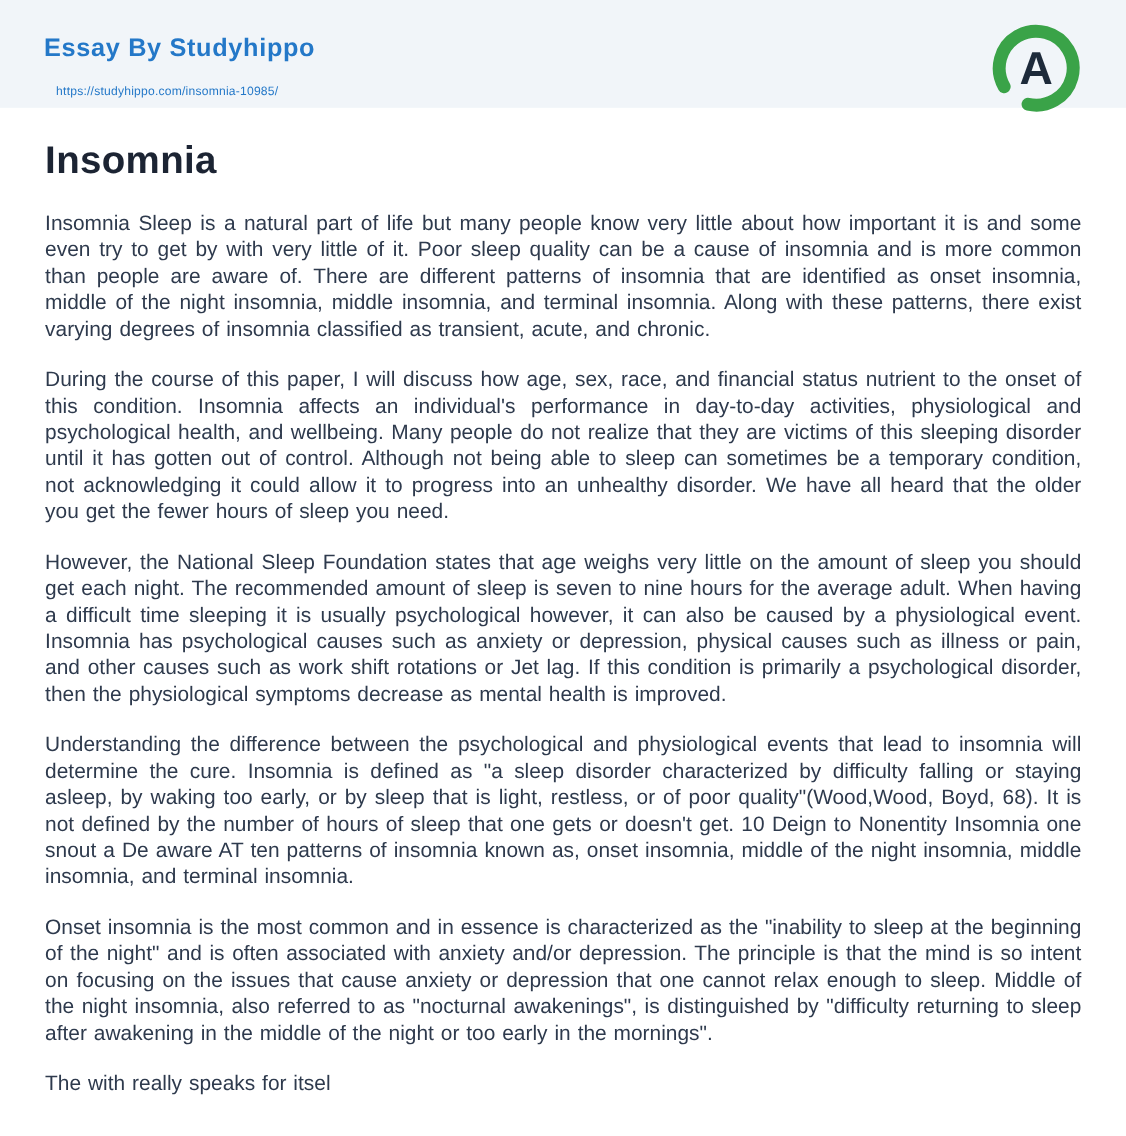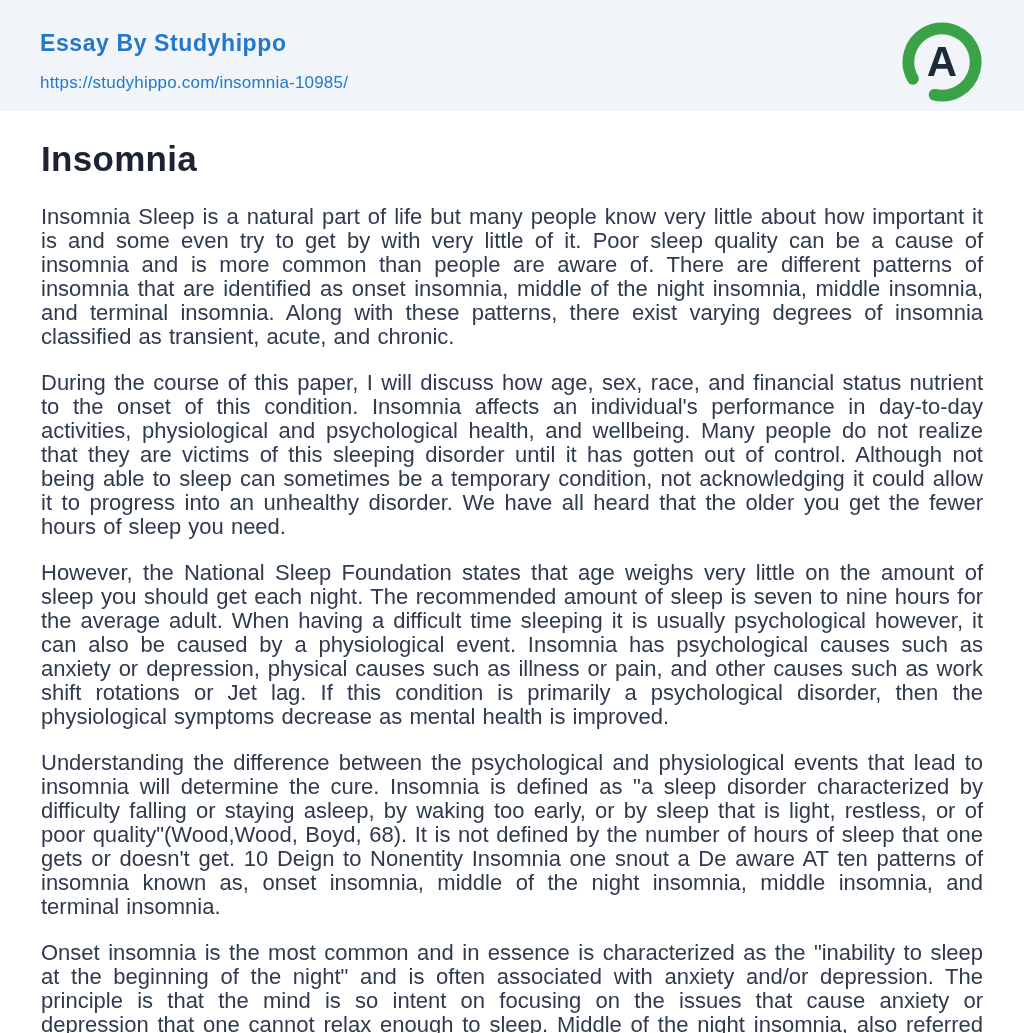--- a/index.html
+++ b/index.html
@@ -15,55 +15,56 @@
     width:1024px;
     min-height:1033px;
     background:#ffffff;
     font-family:"Liberation Sans", sans-serif;
     color:var(--text-dark);
   }
   .header{
     background:var(--header-bg);
     padding:30px 40px 30px 40px;
     position:relative;
-    height:111px;
+    height:98px;
   }
   .header-title{
     color:var(--accent-blue);
     font-size:23px;
     font-weight:700;
     letter-spacing:0.6px;
     margin:0 0 16px 0;
   }
   .header-url{
     color:var(--accent-blue);
-    font-size:17px;
+    font-size:11px;
     letter-spacing:0.2px;
     text-decoration:none;
     cursor:pointer;
+    margin-left:11px;
   }
   .logo{
     position:absolute;
     right:40px;
     top:20px;
     width:84px;
     height:84px;
   }
   .content{
     padding:20px 41px 30px 41px;
   }
   .article-title{
     font-size:35px;
     font-weight:700;
     color:var(--title-dark);
     margin:8px 0 26px 0;
     letter-spacing:0.3px;
   }
   .article-body p{
-    font-size:22px;
+    font-size:19px;
     line-height:24px;
     color:var(--text-dark);
     text-align:justify;
     margin:0 0 22px 0;
     word-spacing:1px;
   }
   .article-body p:last-child{
     text-align:left;
     margin-bottom:0;
   }

